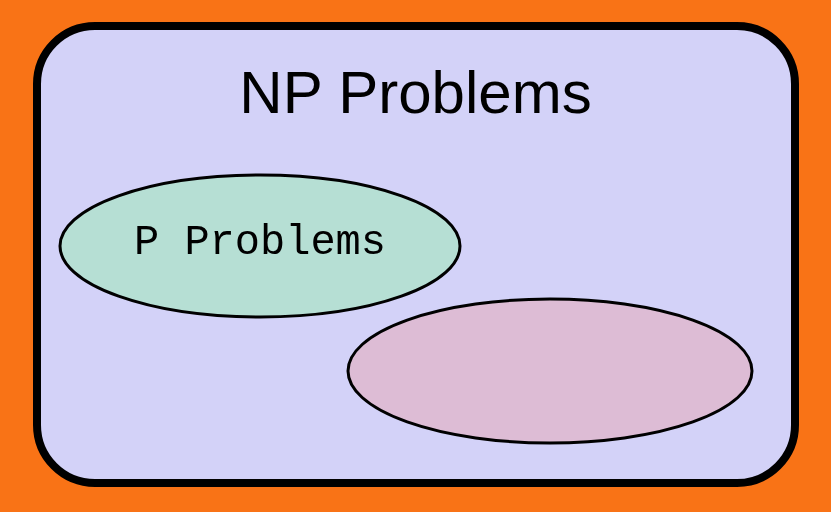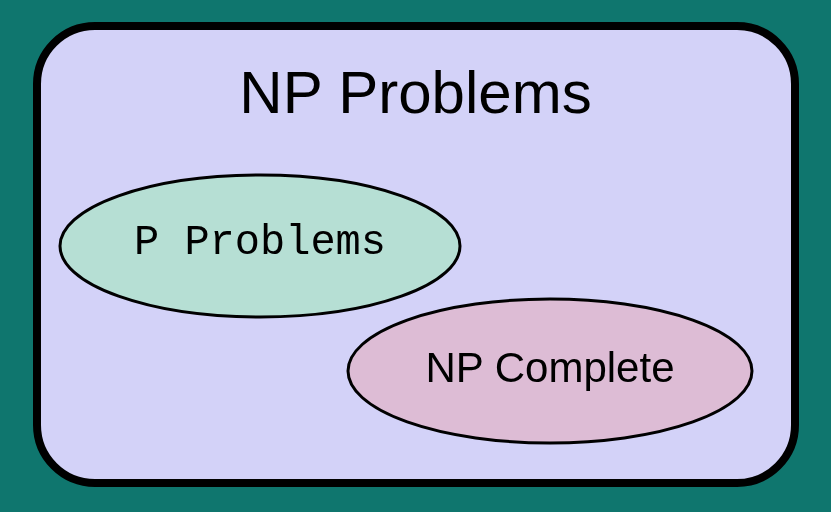--- a/index.html
+++ b/index.html
@@ -54,30 +54,29 @@
   #np-complete-label {
     left: 348px;
     top: 347px;
     width: 404px;
     font-size: 42px;
   }
 </style>
 </head>
 <body>
 
-<div id="diagram-stage" style="background: #0f766e;">
+<div id="diagram-stage" style="background: #f97316;">
 
   <svg class="venn-svg" viewBox="0 0 831 512" xmlns="http://www.w3.org/2000/svg">
 
     <rect id="outer-rect" x="37" y="26" width="758" height="457" rx="58" ry="58" fill="#d3d2f8" stroke="#000000" stroke-width="8"></rect>
 
     <ellipse id="p-ellipse" cx="260" cy="246" rx="200" ry="71" fill="#b6dfd4" stroke="#000000" stroke-width="3"></ellipse>
 
     <ellipse id="npc-ellipse" cx="550" cy="371" rx="202" ry="72" fill="#ddbcd5" stroke="#000000" stroke-width="3"></ellipse>
   </svg>
 
   <div class="set-label" id="np-problems-title" style="color: rgb(0, 0, 0);">NP Problems</div>
 
   <div class="set-label" id="p-problems-label" style="left: 60px; width: 400px; color: rgb(0, 0, 0); font-family: Liberation Mono, monospace;">P Problems</div>
 
-  <div class="set-label" id="np-complete-label" style="left: 348px; width: 404px; color: rgb(0, 0, 0);">NP Complete</div>
 
 </div>
 
 </body></html>

